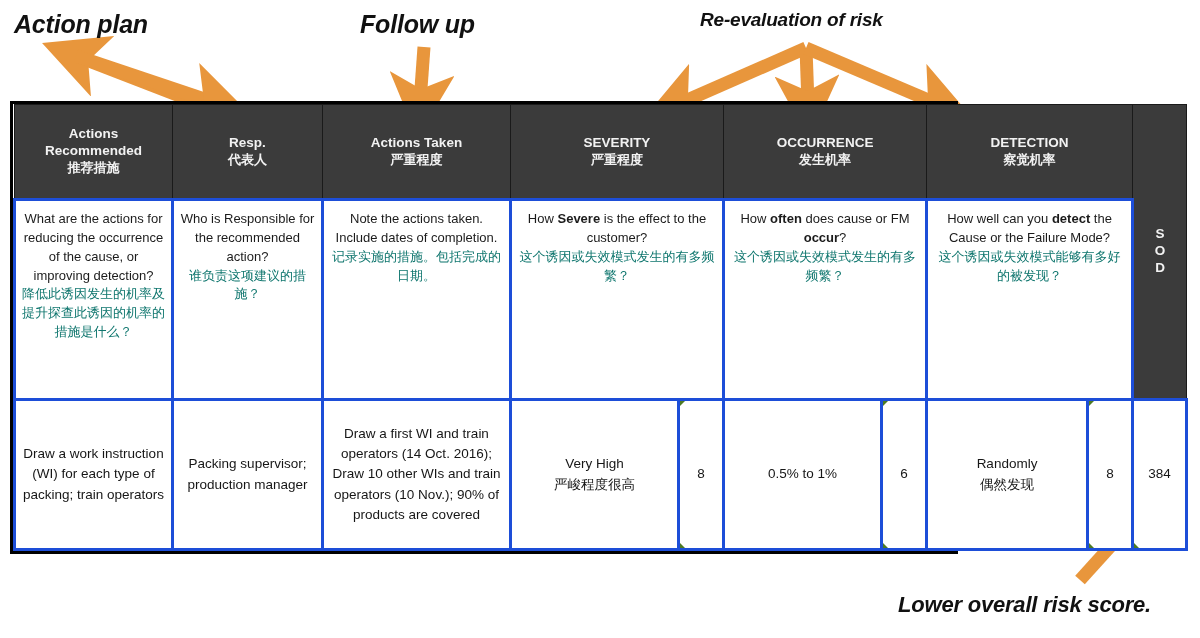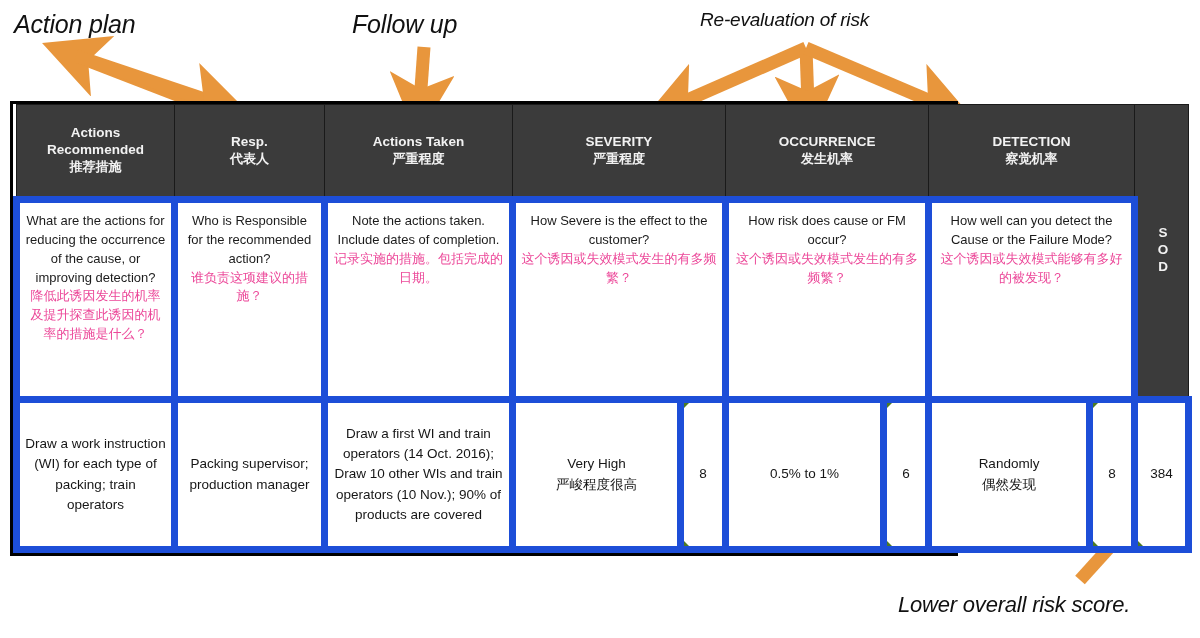--- a/index.html
+++ b/index.html
@@ -8,27 +8,27 @@
     background:#ffffff;
     font-family:"Liberation Sans","DejaVu Sans",sans-serif;
     overflow:hidden;
     position:relative;
   }
 
   
   .annot{
     position:absolute;
     font-style:italic;
-    font-weight:normal;
+    font-weight:bold;
     color:#111111;
     letter-spacing:-0.2px;
     white-space:nowrap;
   }
   #annot-action-plan{left:14px;top:10px;font-size:25px;}
-  #annot-follow-up{left:352px;top:10px;font-size:25px;}
+  #annot-follow-up{left:360px;top:10px;font-size:25px;}
   #annot-re-eval{left:700px;top:9px;font-size:19px;}
   #annot-lower-risk{left:898px;top:592px;font-size:22px;}
 
   
   #arrow-layer{position:absolute;left:0;top:0;width:1200px;height:638px;pointer-events:none;}
 
   
   #fmea-table-wrap{
     position:absolute;
     left:10px;top:101px;
@@ -37,21 +37,21 @@
     box-sizing:border-box;
     background:#ffffff;
   }
   table.fmea{
     border-collapse:collapse;
     width:100%;
     table-layout:fixed;
     background:#ffffff;
   }
   table.fmea td{
-    border:7px solid #1d4ed8;
+    border:3px solid #1d4ed8;
     vertical-align:middle;
     text-align:center;
     padding:3px 5px;
     box-sizing:border-box;
   }
 
   
   tr.header-row td{
     background:#3b3b3b;
     color:#f2f2f2;
@@ -66,22 +66,22 @@
   
   tr.desc-row td{
     background:#ffffff;
     color:#1b1b1b;
     font-size:13px;
     line-height:1.45;
     height:200px;
     vertical-align:top;
     padding-top:9px;
   }
-  .desc-cn{color:#ec4899;}
-  .b{font-weight:normal;}
+  .desc-cn{color:#0f766e;}
+  .b{font-weight:bold;}
 
   
   tr.data-row td{
     background:#ffffff;
     color:#161616;
     font-size:13.5px;
     line-height:1.5;
     height:150px;
   }
   td.score-cell{
@@ -216,21 +216,21 @@
     </td>
     <td>
       <span class="en">Note the actions taken. Include dates of completion.</span>
       <span class="cn desc-cn">记录实施的措施。包括完成的日期。</span>
     </td>
     <td colspan="2">
       <span class="en"><span>How </span><span class="b">Severe</span><span> is the effect to the customer?</span></span>
       <span class="cn desc-cn">这个诱因或失效模式发生的有多频繁？</span>
     </td>
     <td colspan="2">
-      <span class="en"><span>How </span><span class="b">risk</span><span> does cause or FM </span><span class="b">occur</span><span>?</span></span>
+      <span class="en"><span>How </span><span class="b">often</span><span> does cause or FM </span><span class="b">occur</span><span>?</span></span>
       <span class="cn desc-cn">这个诱因或失效模式发生的有多频繁？</span>
     </td>
     <td colspan="2">
       <span class="en"><span>How well can you </span><span class="b">detect</span><span> the Cause or the Failure Mode?</span></span>
       <span class="cn desc-cn">这个诱因或失效模式能够有多好的被发现？</span>
     </td>
   </tr>
 
   <tr class="data-row">
     <td class="red-edge">Draw a work instruction (WI) for each type of packing; train operators</td>

